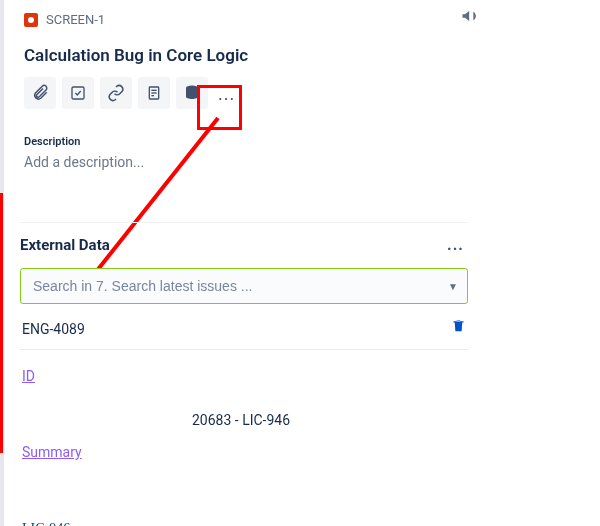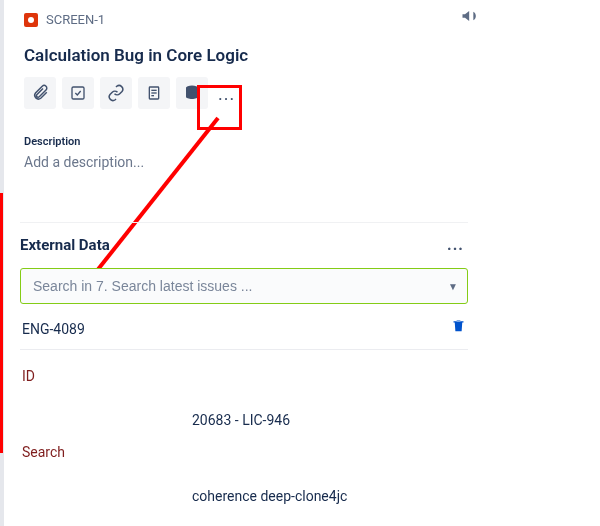--- a/index.html
+++ b/index.html
@@ -26,21 +26,21 @@
   .searchbox { position: relative; margin-top: 10px; }
   .searchbox input { width: 100%; height: 36px; border: 1px solid #84cc16; border-radius: 3px; padding: 0 30px 0 12px; font-size: 14px; color: #172B4D; background: #fafbfc; }
   .searchbox input::placeholder { color: #7A869A; }
   .searchbox .caret { position: absolute; right: 10px; top: 50%; transform: translateY(-50%); color: #5E6C84; font-size: 10px; pointer-events: none; }
   .itemrow { display: flex; justify-content: space-between; align-items: flex-end; padding: 14px 2px 12px 2px; }
   .itemrow .key { font-size: 14px; color: #172B4D; }
   .trash { color: #0052CC; }
   .divider { border: none; border-top: 1px solid #EBECF0; }
   .kv-table { margin-top: 10px; }
   .kv-row { display: flex; padding: 8px 2px; font-size: 14px; }
-  .kv-row .k { width: 170px; color: #7f1d1d; }
+  .kv-row .k { width: 170px; color: #8b5cf6; text-decoration: underline; }
   .kv-row .v { color: #172B4D; margin-top: 44px; }
   .kv-row .v a { color: #0c4a6e; text-decoration: none; font-family: Liberation Serif, serif; }
   
   .arrow { position: absolute; left: 78px; top: 112px; width: 145px; height: 180px; pointer-events: none; }
 </style>
 </head>
 <body>
 
 <div class="page">
   <div class="leftbar"></div>
@@ -136,21 +136,20 @@
     </div>
 
     <hr class="divider">
 
     <div class="kv-table">
       <div class="kv-row">
         <div class="k">ID</div>
         <div class="v">20683 - LIC-946</div>
       </div>
       <div class="kv-row">
-        <div class="k">Search</div>
-        <div class="v">coherence deep-clone4jc</div>
+        <div class="k">Summary</div>
       </div>
       <div class="kv-row">
         <div class="v"><a href="#">LIC-946</a></div>
       </div>
     </div>
   </div>
 </div>
 
 </body></html>

